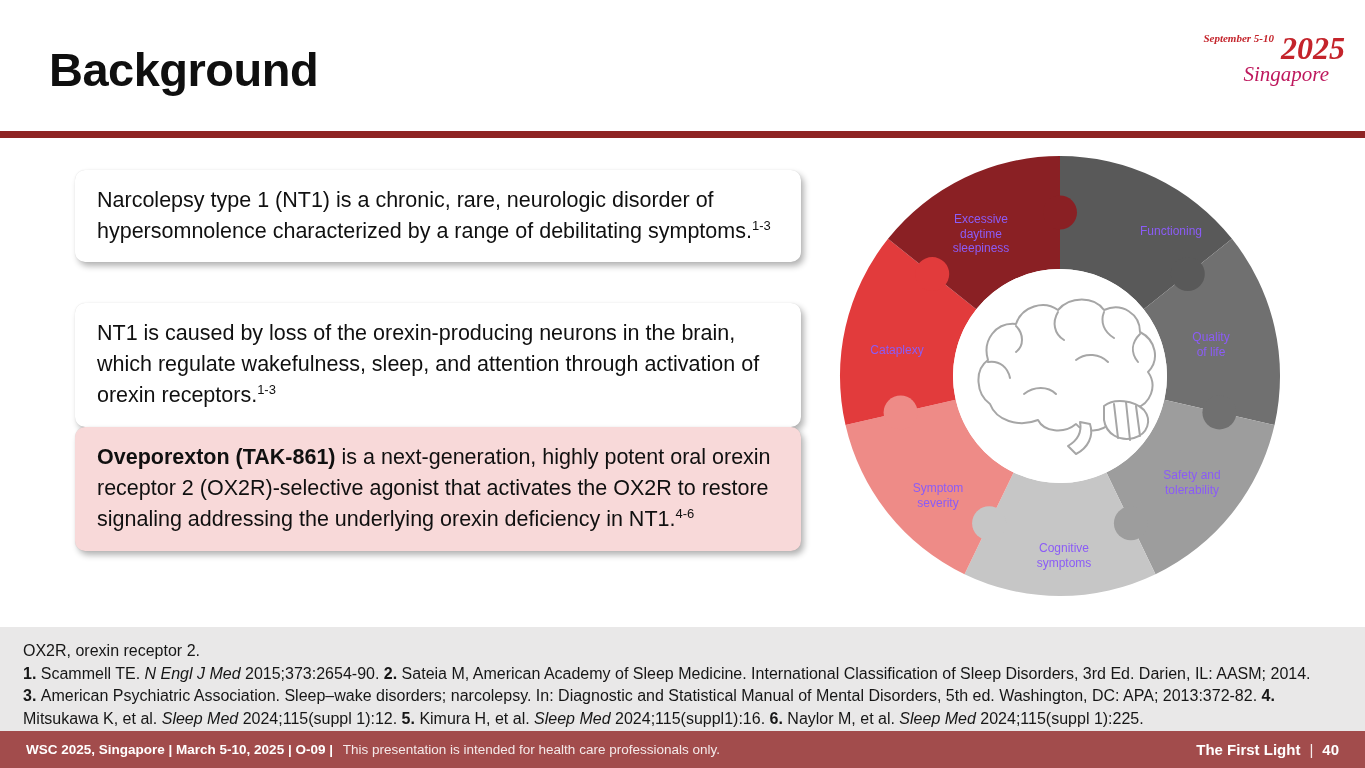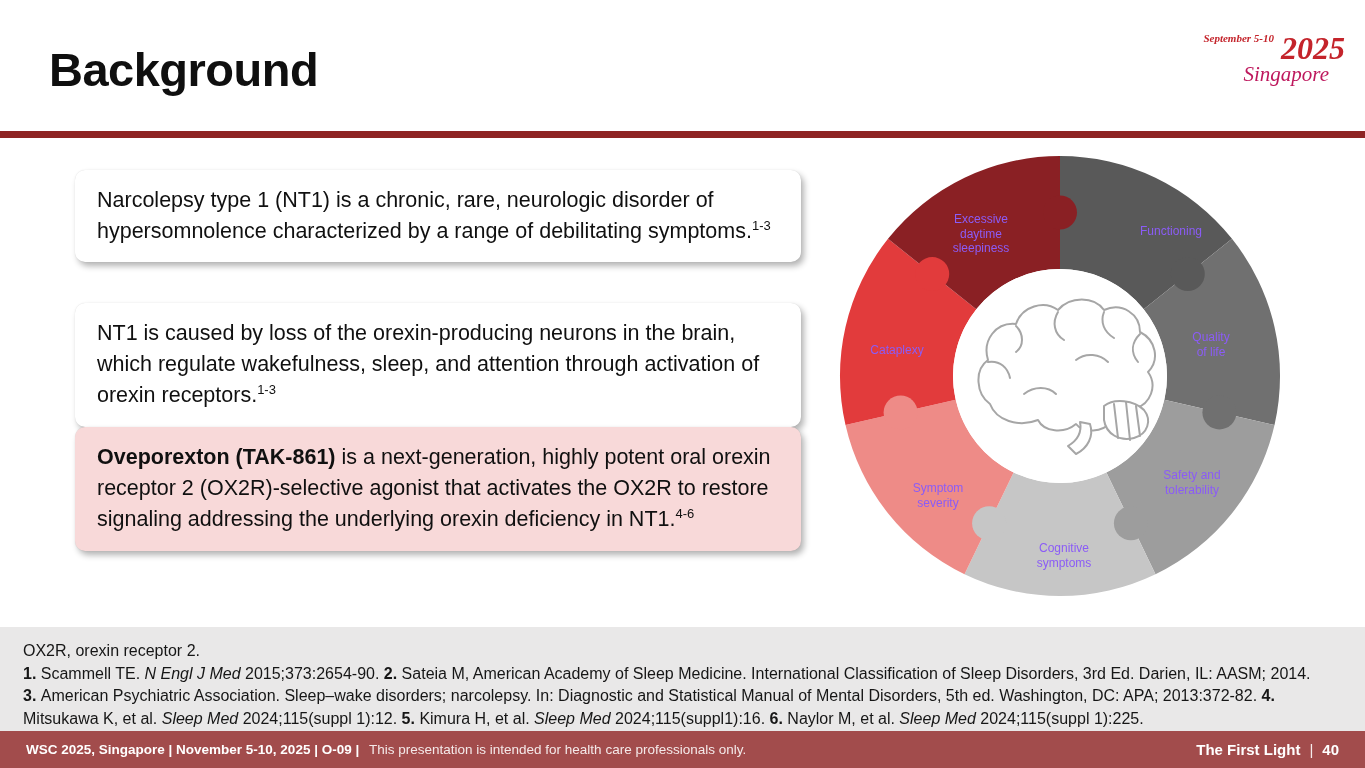--- a/index.html
+++ b/index.html
@@ -160,21 +160,21 @@
 </div>
 
 <div class="refs">
   <p>OX2R, orexin receptor 2.</p>
   <p><span style="font-weight: 700;">1. </span><span>Scammell TE. </span><span style="font-style: italic;">N Engl J Med</span><span> 2015;373:2654-90. </span><span style="font-weight: 700;">2. </span><span>Sateia M, American Academy of Sleep Medicine. International Classification of Sleep Disorders, 3rd Ed. Darien, IL: AASM; 2014.</span></p>
   <p><span style="font-weight: 700;">3. </span><span>American Psychiatric Association. Sleep–wake disorders; narcolepsy. In: Diagnostic and Statistical Manual of Mental Disorders, 5th ed. Washington, DC: APA; 2013:372-82. </span><span style="font-weight: 700;">4. </span><span>Mitsukawa K, et al. </span><span style="font-style: italic;">Sleep Med</span><span> 2024;115(suppl 1):12. </span><span style="font-weight: 700;">5. </span><span>Kimura H, et al. </span><span style="font-style: italic;">Sleep Med</span><span> 2024;115(suppl1):16. </span><span style="font-weight: 700;">6. </span><span>Naylor M, et al. </span><span style="font-style: italic;">Sleep Med</span><span> 2024;115(suppl 1):225.</span></p>
 </div>
 
 <div class="bar">
   <div class="bar-left">
-    <span>WSC 2025, Singapore  |  November 5-10, 2025  |  O-09  |</span>
+    <span>WSC 2025, Singapore  |  March 5-10, 2025  |  O-09  |</span>
     <span class="note">This presentation is intended for health care professionals only.</span>
   </div>
   <div class="bar-right">
     <span>The First Light</span>
     <span class="sep">|</span>
     <span>40</span>
   </div>
 </div>
 
 </body></html>

